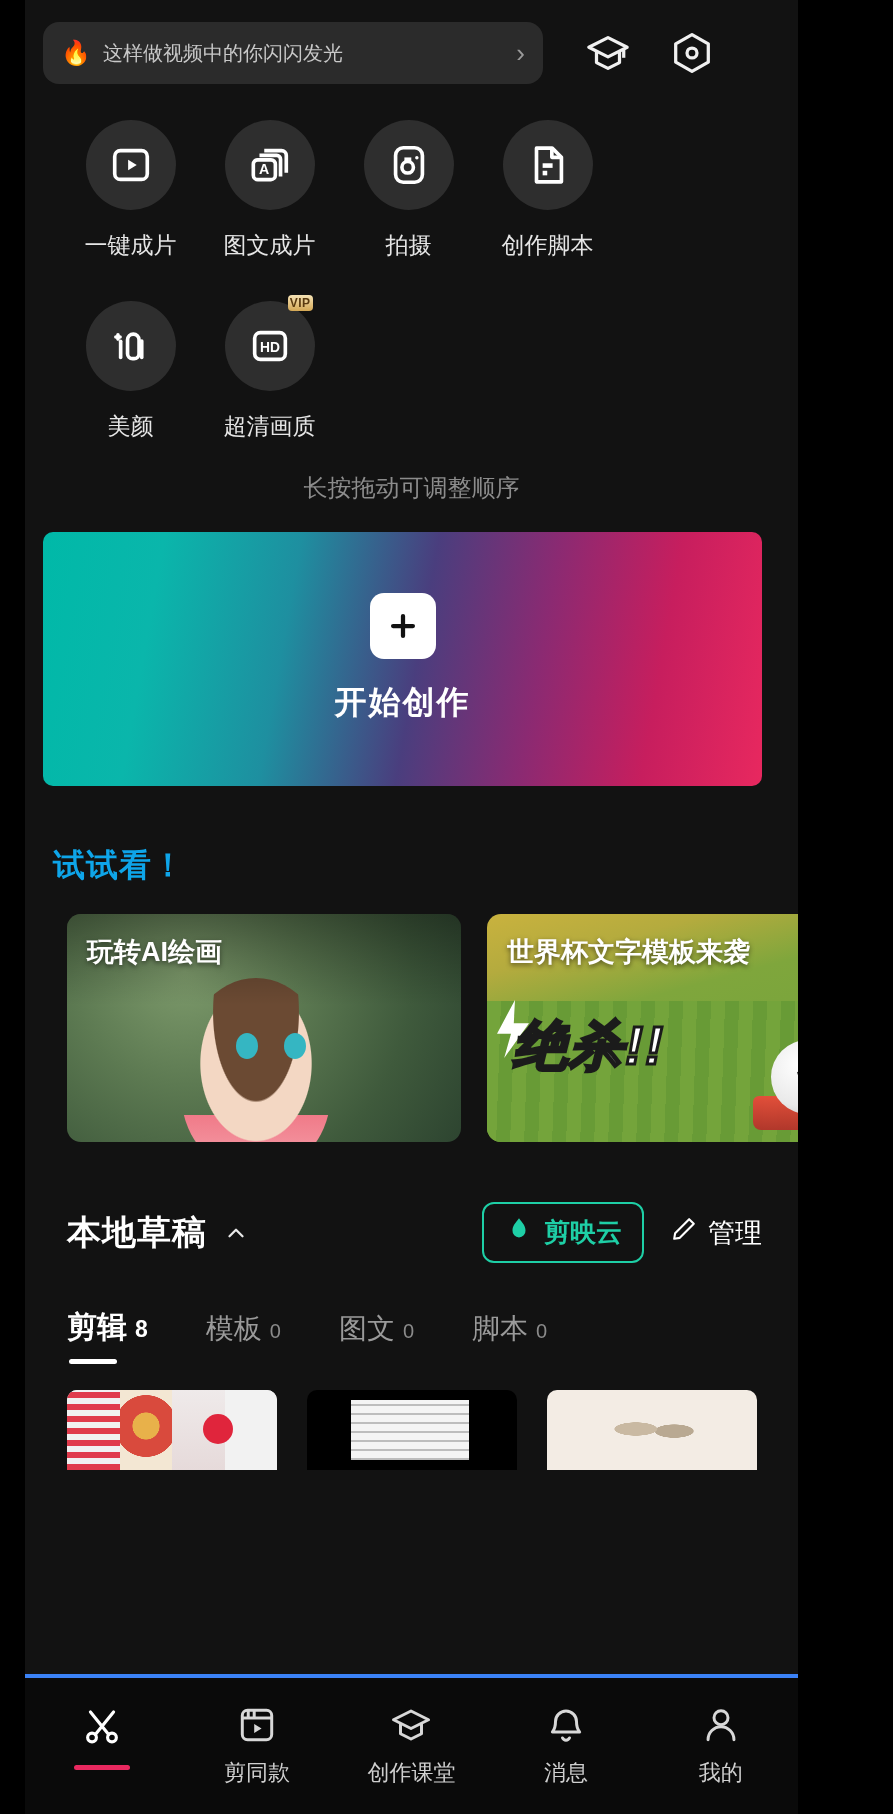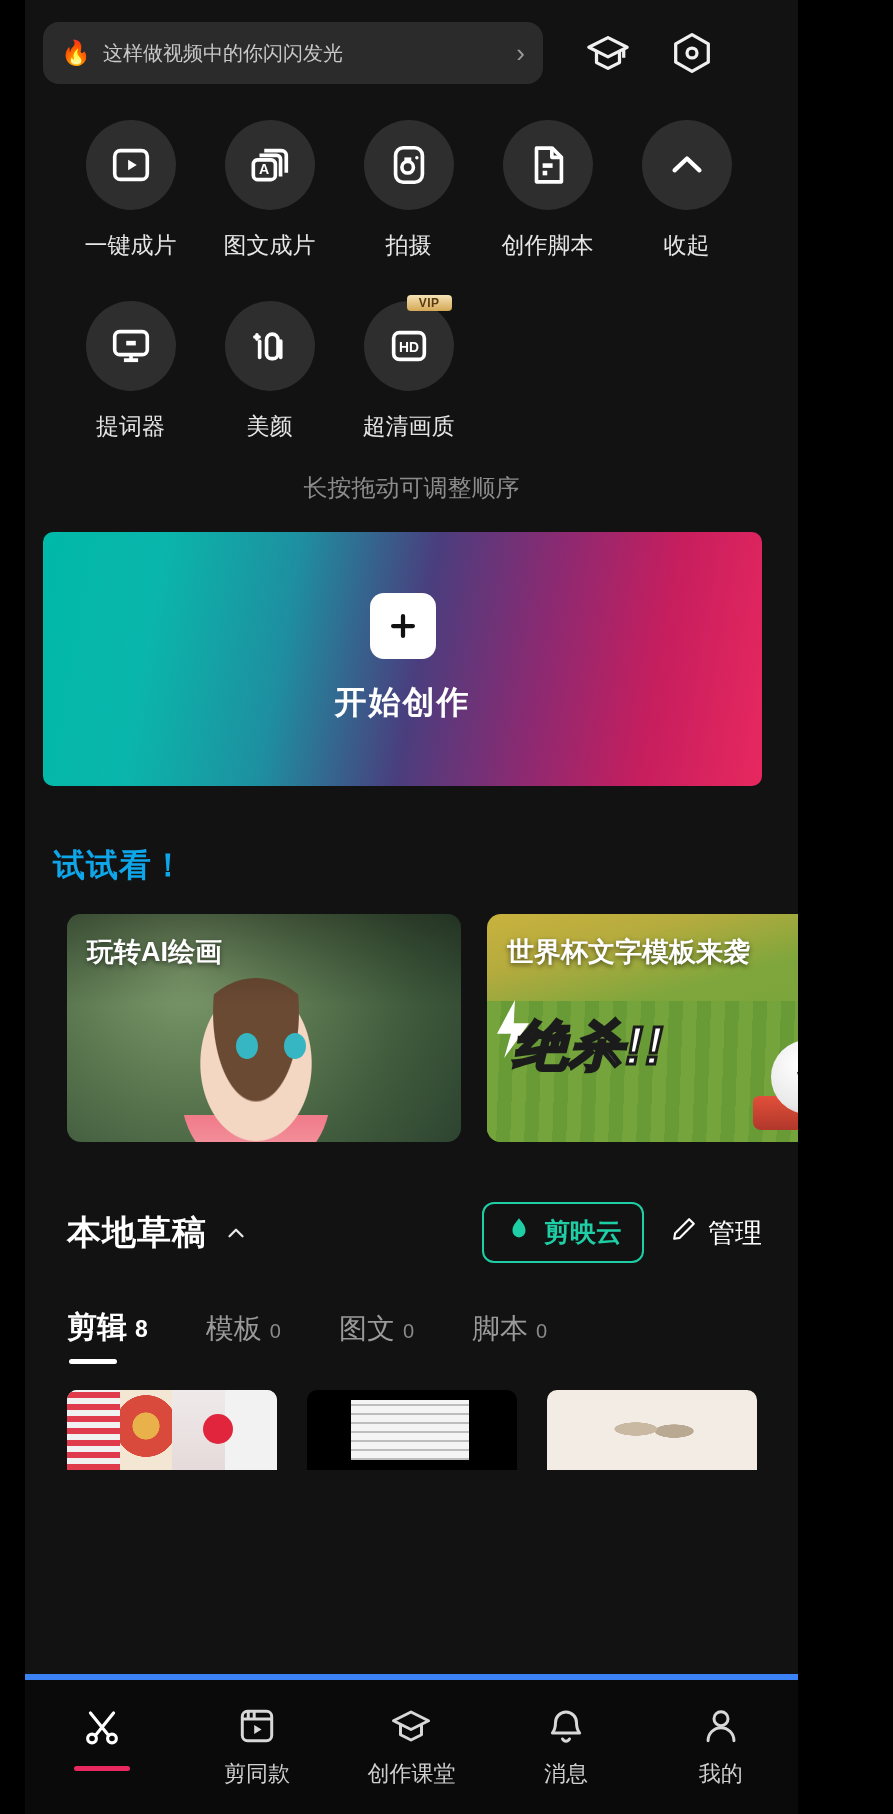--- a/index.html
+++ b/index.html
@@ -92,21 +92,21 @@
     white-space: nowrap;
   }
   .vip-badge {
     position: absolute;
     top: -6px; right: 2px;
     background: linear-gradient(180deg,#f6e3b6,#d4a855);
     color: #5a3a10;
     font-size: 12px;
     font-weight: bold;
     border-radius: 4px;
-    padding: 1px 12px;
+    padding: 1px 2px;
     letter-spacing: 0.5px;
     line-height: 1.2;
   }
   .row2 { margin-top: 40px; }
   .drag-hint {
     text-align: center;
     font-size: 24px;
     color: #8c8c8c;
     margin-top: 30px;
   }
@@ -313,21 +313,21 @@
                 radial-gradient(ellipse at 70% 55%, #b9a992 0 20%, transparent 21%);
   }
 
   
   .bottom-nav {
     position: absolute;
     left: 0; bottom: 0;
     width: 773px; height: 140px;
     background: #0a0a0a;
     display: flex; align-items: center;
-    border-top: 6px solid #3b82f6;
+    border-top: 4px solid #3b82f6;
   }
   .nav-item {
     flex: 1;
     display: flex; flex-direction: column;
     align-items: center; gap: 12px;
     position: relative;
   }
   .nav-item svg { width: 42px; height: 42px; }
   .nav-label { font-size: 22px; color: #cfcfcf; }
   .nav-item.active .nav-label { color:#ffffff; }
@@ -412,44 +412,25 @@
             <svg viewBox="0 0 24 24" fill="none" stroke="#fff" stroke-width="1.9" stroke-linejoin="round">
               <path d="M6 3.2 h8.2 L19 8 v12.8 H6 Z"></path>
               <path d="M14 3.4 V8 h4.6"></path>
               <path d="M9.2 12.3 h5.2" stroke-width="2.4"></path>
               <path d="M9.2 16.2 h2.4" stroke-width="2.4"></path>
             </svg>
           </div>
           <div class="tool-label">创作脚本</div>
         </div>
 
-        <div class="tool">
-          <div class="tool-circle">
-            <svg viewBox="0 0 24 24" fill="none" stroke="#fff" stroke-width="2.2" stroke-linecap="round" stroke-linejoin="round">
-              <path d="M5.5 14.8 L12 8.6 L18.5 14.8"></path>
-            </svg>
-          </div>
-          <div class="tool-label">收起</div>
-        </div>
       </div>
 
       <div class="tool-row row2">
 
 
-        <div class="tool">
-          <div class="tool-circle">
-            <svg viewBox="0 0 24 24" fill="none" stroke="#fff" stroke-width="1.9" stroke-linejoin="round">
-              <rect x="3.5" y="4.5" width="17" height="12" rx="2.6"></rect>
-              <path d="M9.5 10.5 h5" stroke-width="2.4"></path>
-              <path d="M12 16.5 V19"></path>
-              <path d="M8.3 19.4 h7.4" stroke-width="2"></path>
-            </svg>
-          </div>
-          <div class="tool-label">提词器</div>
-        </div>
 
         <div class="tool">
           <div class="tool-circle">
             <svg viewBox="0 0 24 24" fill="none" stroke="#fff" stroke-width="1.9" stroke-linecap="round" stroke-linejoin="round">
               <path d="M6.6 9.5 V18"></path>
               <path d="M10.2 8.8 a3 3 0 0 1 3-3 a3 3 0 0 1 3 3 V16 a2.6 2.6 0 0 1-2.6 2.6 h-0.8 A2.6 2.6 0 0 1 10.2 16 Z"></path>
               <path d="M17.6 9.4 V18"></path>
               <path d="M5.2 6.2 V8.4 M4.1 7.3 H6.3"></path>
             </svg>
           </div>

